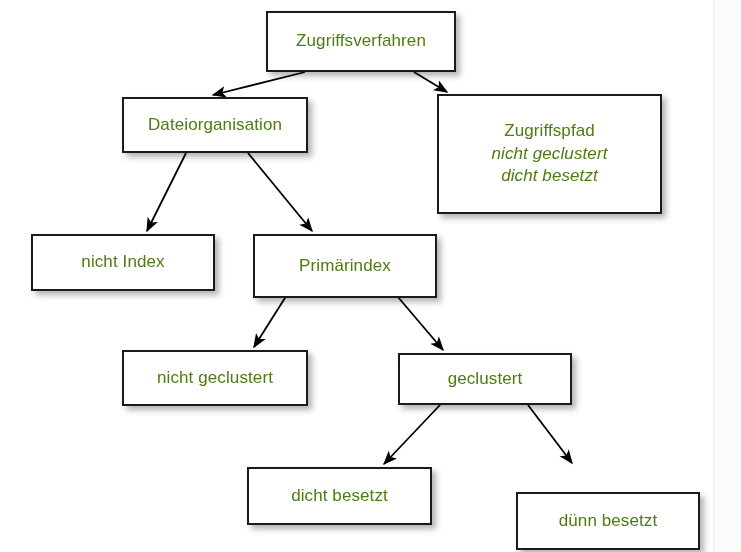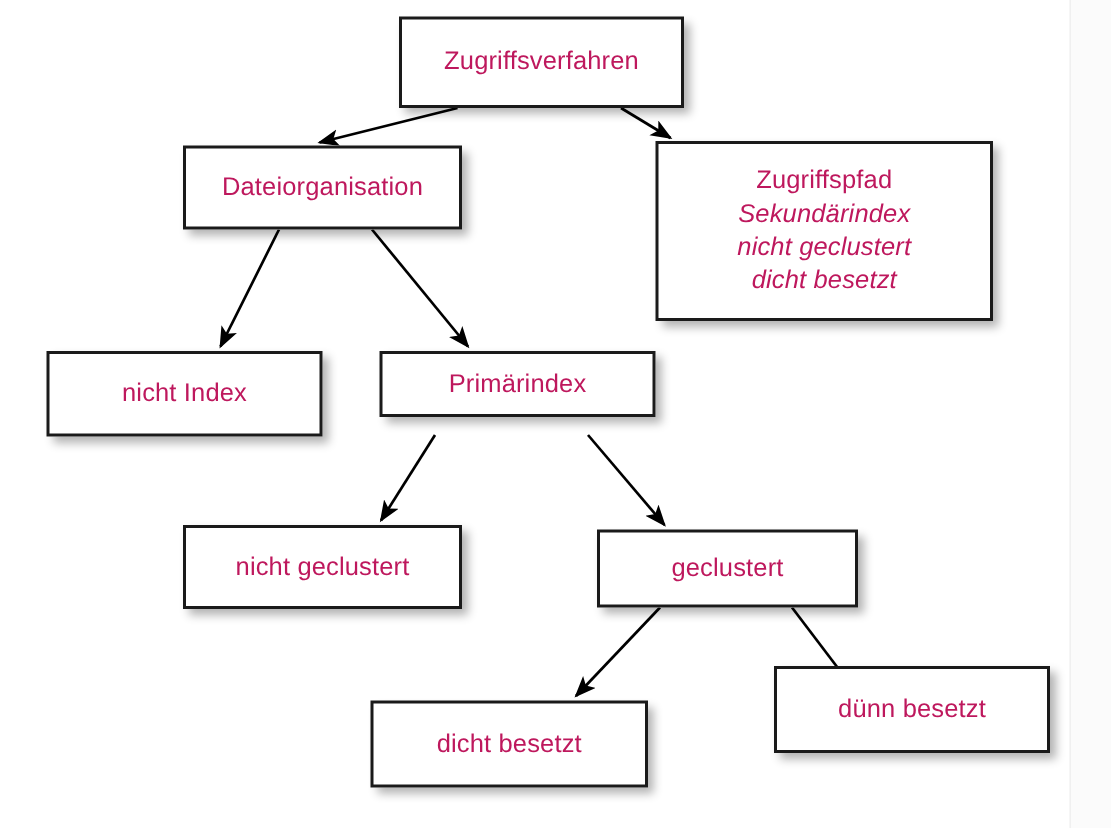--- a/index.html
+++ b/index.html
@@ -34,21 +34,21 @@
   .node-box {
     position: absolute;
     box-sizing: border-box;
     background: #ffffff;
     border: 2px solid #1a1a1a;
     box-shadow: 4px 4px 6px rgba(0,0,0,0.30);
     display: flex;
     align-items: center;
     justify-content: center;
     text-align: center;
-    color: #be185d;
+    color: #4d7c0f;
     font-size: 17px;
     line-height: 1.32;
     letter-spacing: 0.1px;
   }
   .node-box .lines {
     display: block;
     width: 100%;
   }
   .node-box .line {
     display: block;
@@ -86,51 +86,50 @@
         </span>
       </div>
       <div class="node-box" style="left: 122px; top: 97px; width: 186px; height: 56px; border-color: rgb(26, 26, 26); background: rgb(255, 255, 255);">
         <span class="lines">
           <span class="line">Dateiorganisation</span>
         </span>
       </div>
       <div class="node-box" style="left: 437px; top: 94px; width: 225px; height: 120px; border-color: rgb(26, 26, 26); background: rgb(255, 255, 255);">
         <span class="lines">
           <span class="line">Zugriffspfad</span>
-          <span class="line italic">Sekundärindex</span>
           <span class="line italic">nicht geclustert</span>
           <span class="line italic">dicht besetzt</span>
         </span>
       </div>
       <div class="node-box" style="left: 31px; top: 234px; width: 184px; height: 57px; border-color: rgb(26, 26, 26); background: rgb(255, 255, 255);">
         <span class="lines">
           <span class="line">nicht Index</span>
         </span>
       </div>
-      <div class="node-box" style="left: 253px; top: 234px; width: 184px; height: 44px; border-color: rgb(26, 26, 26); background: rgb(255, 255, 255);">
+      <div class="node-box" style="left: 253px; top: 234px; width: 184px; height: 64px; border-color: rgb(26, 26, 26); background: rgb(255, 255, 255);">
         <span class="lines">
           <span class="line">Primärindex</span>
         </span>
       </div>
       <div class="node-box" style="left: 122px; top: 350px; width: 186px; height: 56px; border-color: rgb(26, 26, 26); background: rgb(255, 255, 255);">
         <span class="lines">
           <span class="line">nicht geclustert</span>
         </span>
       </div>
       <div class="node-box" style="left: 398px; top: 353px; width: 174px; height: 52px; border-color: rgb(26, 26, 26); background: rgb(255, 255, 255);">
         <span class="lines">
           <span class="line">geclustert</span>
         </span>
       </div>
       <div class="node-box" style="left: 247px; top: 467px; width: 185px; height: 58px; border-color: rgb(26, 26, 26); background: rgb(255, 255, 255);">
         <span class="lines">
           <span class="line">dicht besetzt</span>
         </span>
       </div>
-      <div class="node-box" style="left: 516px; top: 444px; width: 184px; height: 58px; border-color: rgb(26, 26, 26); background: rgb(255, 255, 255);">
+      <div class="node-box" style="left: 516px; top: 492px; width: 184px; height: 58px; border-color: rgb(26, 26, 26); background: rgb(255, 255, 255);">
         <span class="lines">
           <span class="line">dünn besetzt</span>
         </span>
       </div>
     </div>
 
   <div id="right-gutter"></div>
 
 </div>
 

